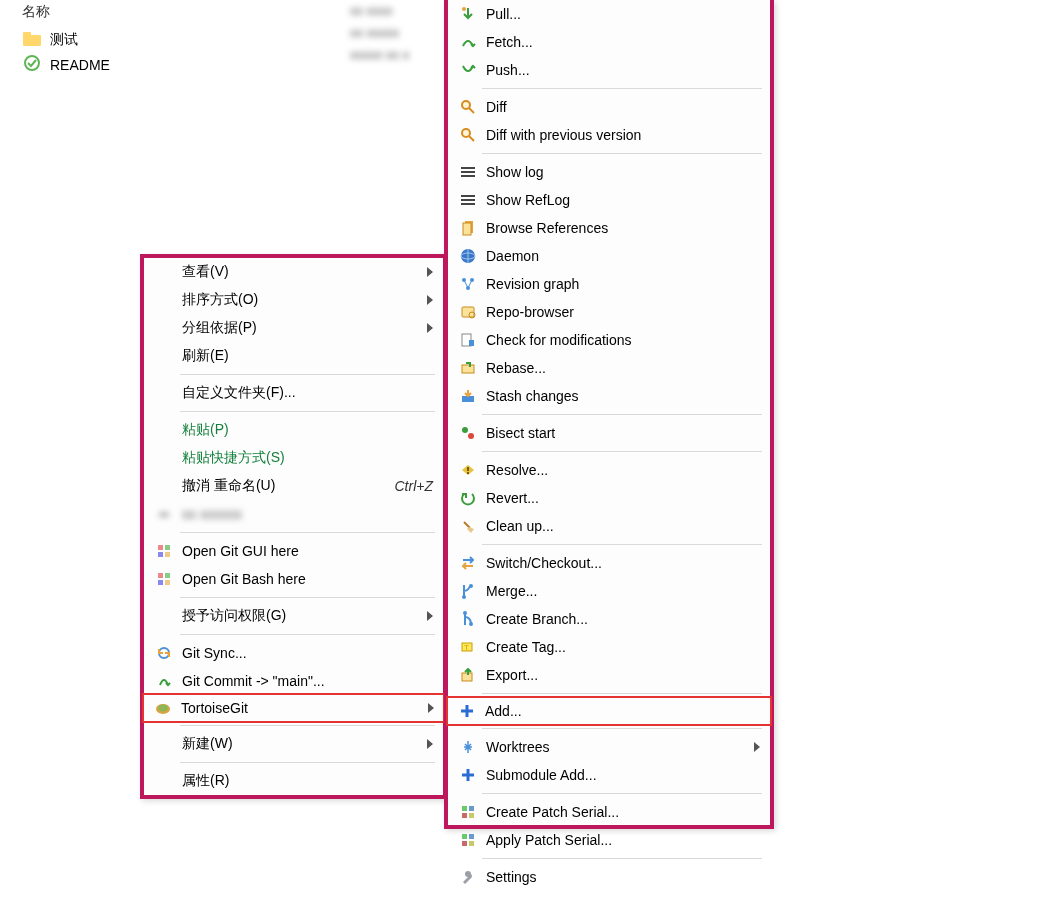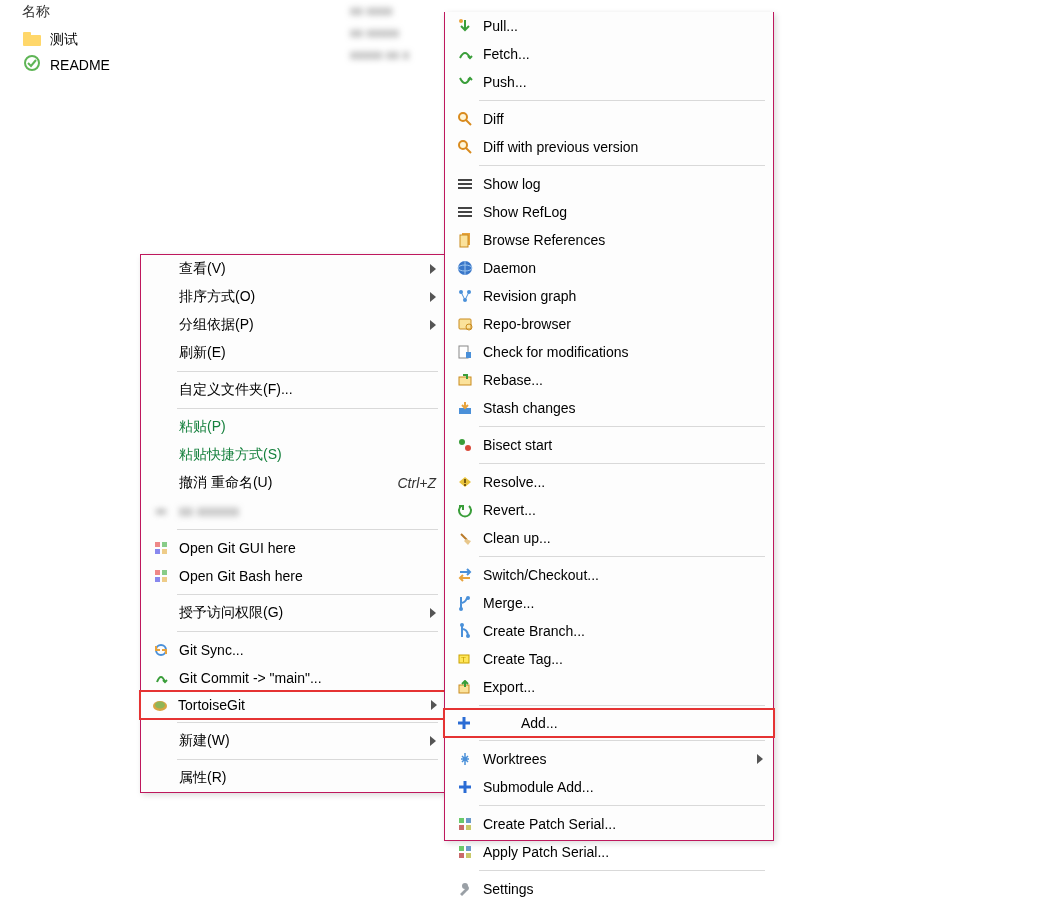--- a/index.html
+++ b/index.html
@@ -47,31 +47,31 @@
     left:340px;
     top:0;
     filter: blur(3px);
     color:#555;
     font-size:13px;
     line-height:22px;
   }
   .ctx-menu {
     position: absolute;
     background: #fdfdfd;
-    border: 1px solid #be185d;
+    border: 4px solid #be185d;
     box-shadow: 2px 2px 6px rgba(0,0,0,0.15);
   }
   #menu1 {
     left: 140px;
     top: 254px;
     width: 307px;
   }
   #menu2 {
     left: 444px;
-    top: 12px;
+    top: 0;
     width: 330px;
     border-top:none;
     height:829px;
   }
   .menu-item {
     display: flex;
     align-items: center;
     height: 28px;
     padding: 0 10px 0 8px;
     white-space: nowrap;
@@ -482,21 +482,21 @@
   <div class="menu-item">
     <span class="icon">
         <svg width="16" height="14">
           <rect x="2" y="5" width="10" height="8" fill="#fbe29b" stroke="#c98b1e"></rect>
           <path d="M8 1 l0 6 M5 4 l3 -3 l3 3" stroke="#3a9e3a" stroke-width="2" fill="none"></path>
         </svg>
       </span>
     <span class="label">Export...</span>
   </div>
   <div class="menu-sep"></div>
-  <div class="menu-item highlight-red" style="margin:-1px;gap:39px;">
+  <div class="menu-item highlight-red" style="margin:-1px;">
     <span class="icon">
         <svg width="16" height="16">
           <line x1="8" y1="2" x2="8" y2="14" stroke="#2b6cd4" stroke-width="3"></line>
           <line x1="2" y1="8" x2="14" y2="8" stroke="#2b6cd4" stroke-width="3"></line>
         </svg>
       </span>
     <span class="label">Add...</span>
   </div>
   <div class="menu-sep"></div>
   <div class="menu-item">

